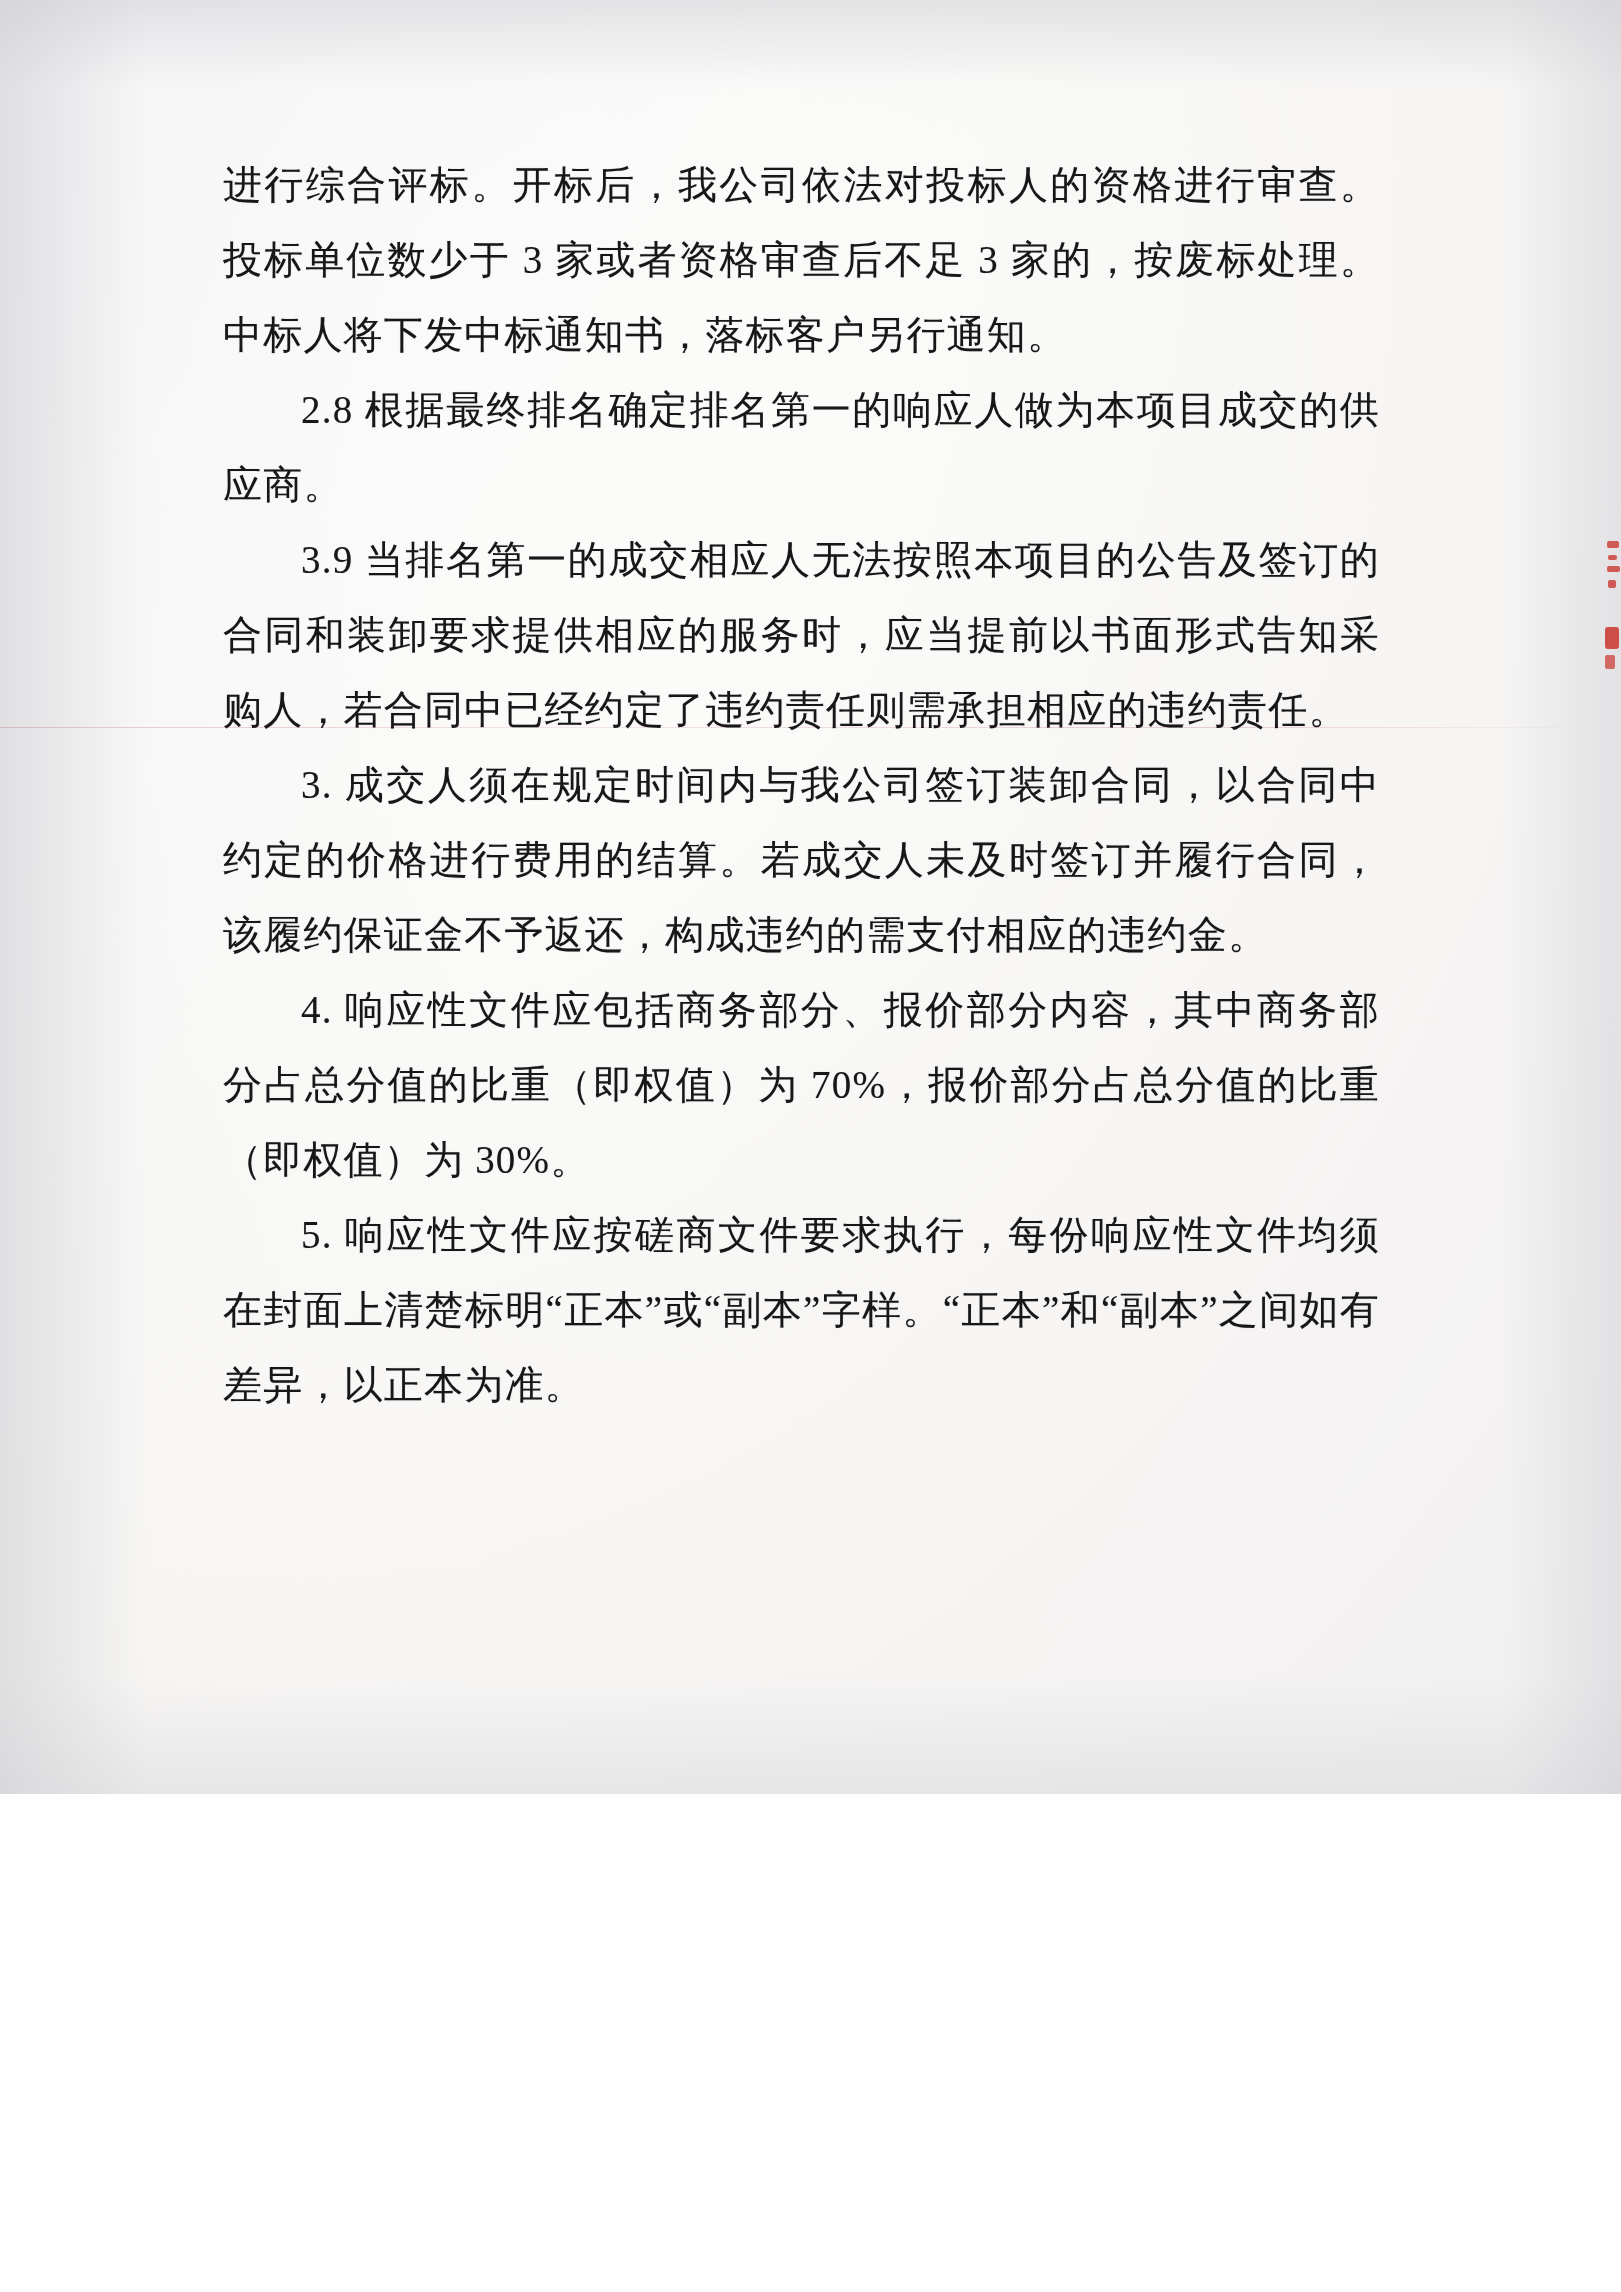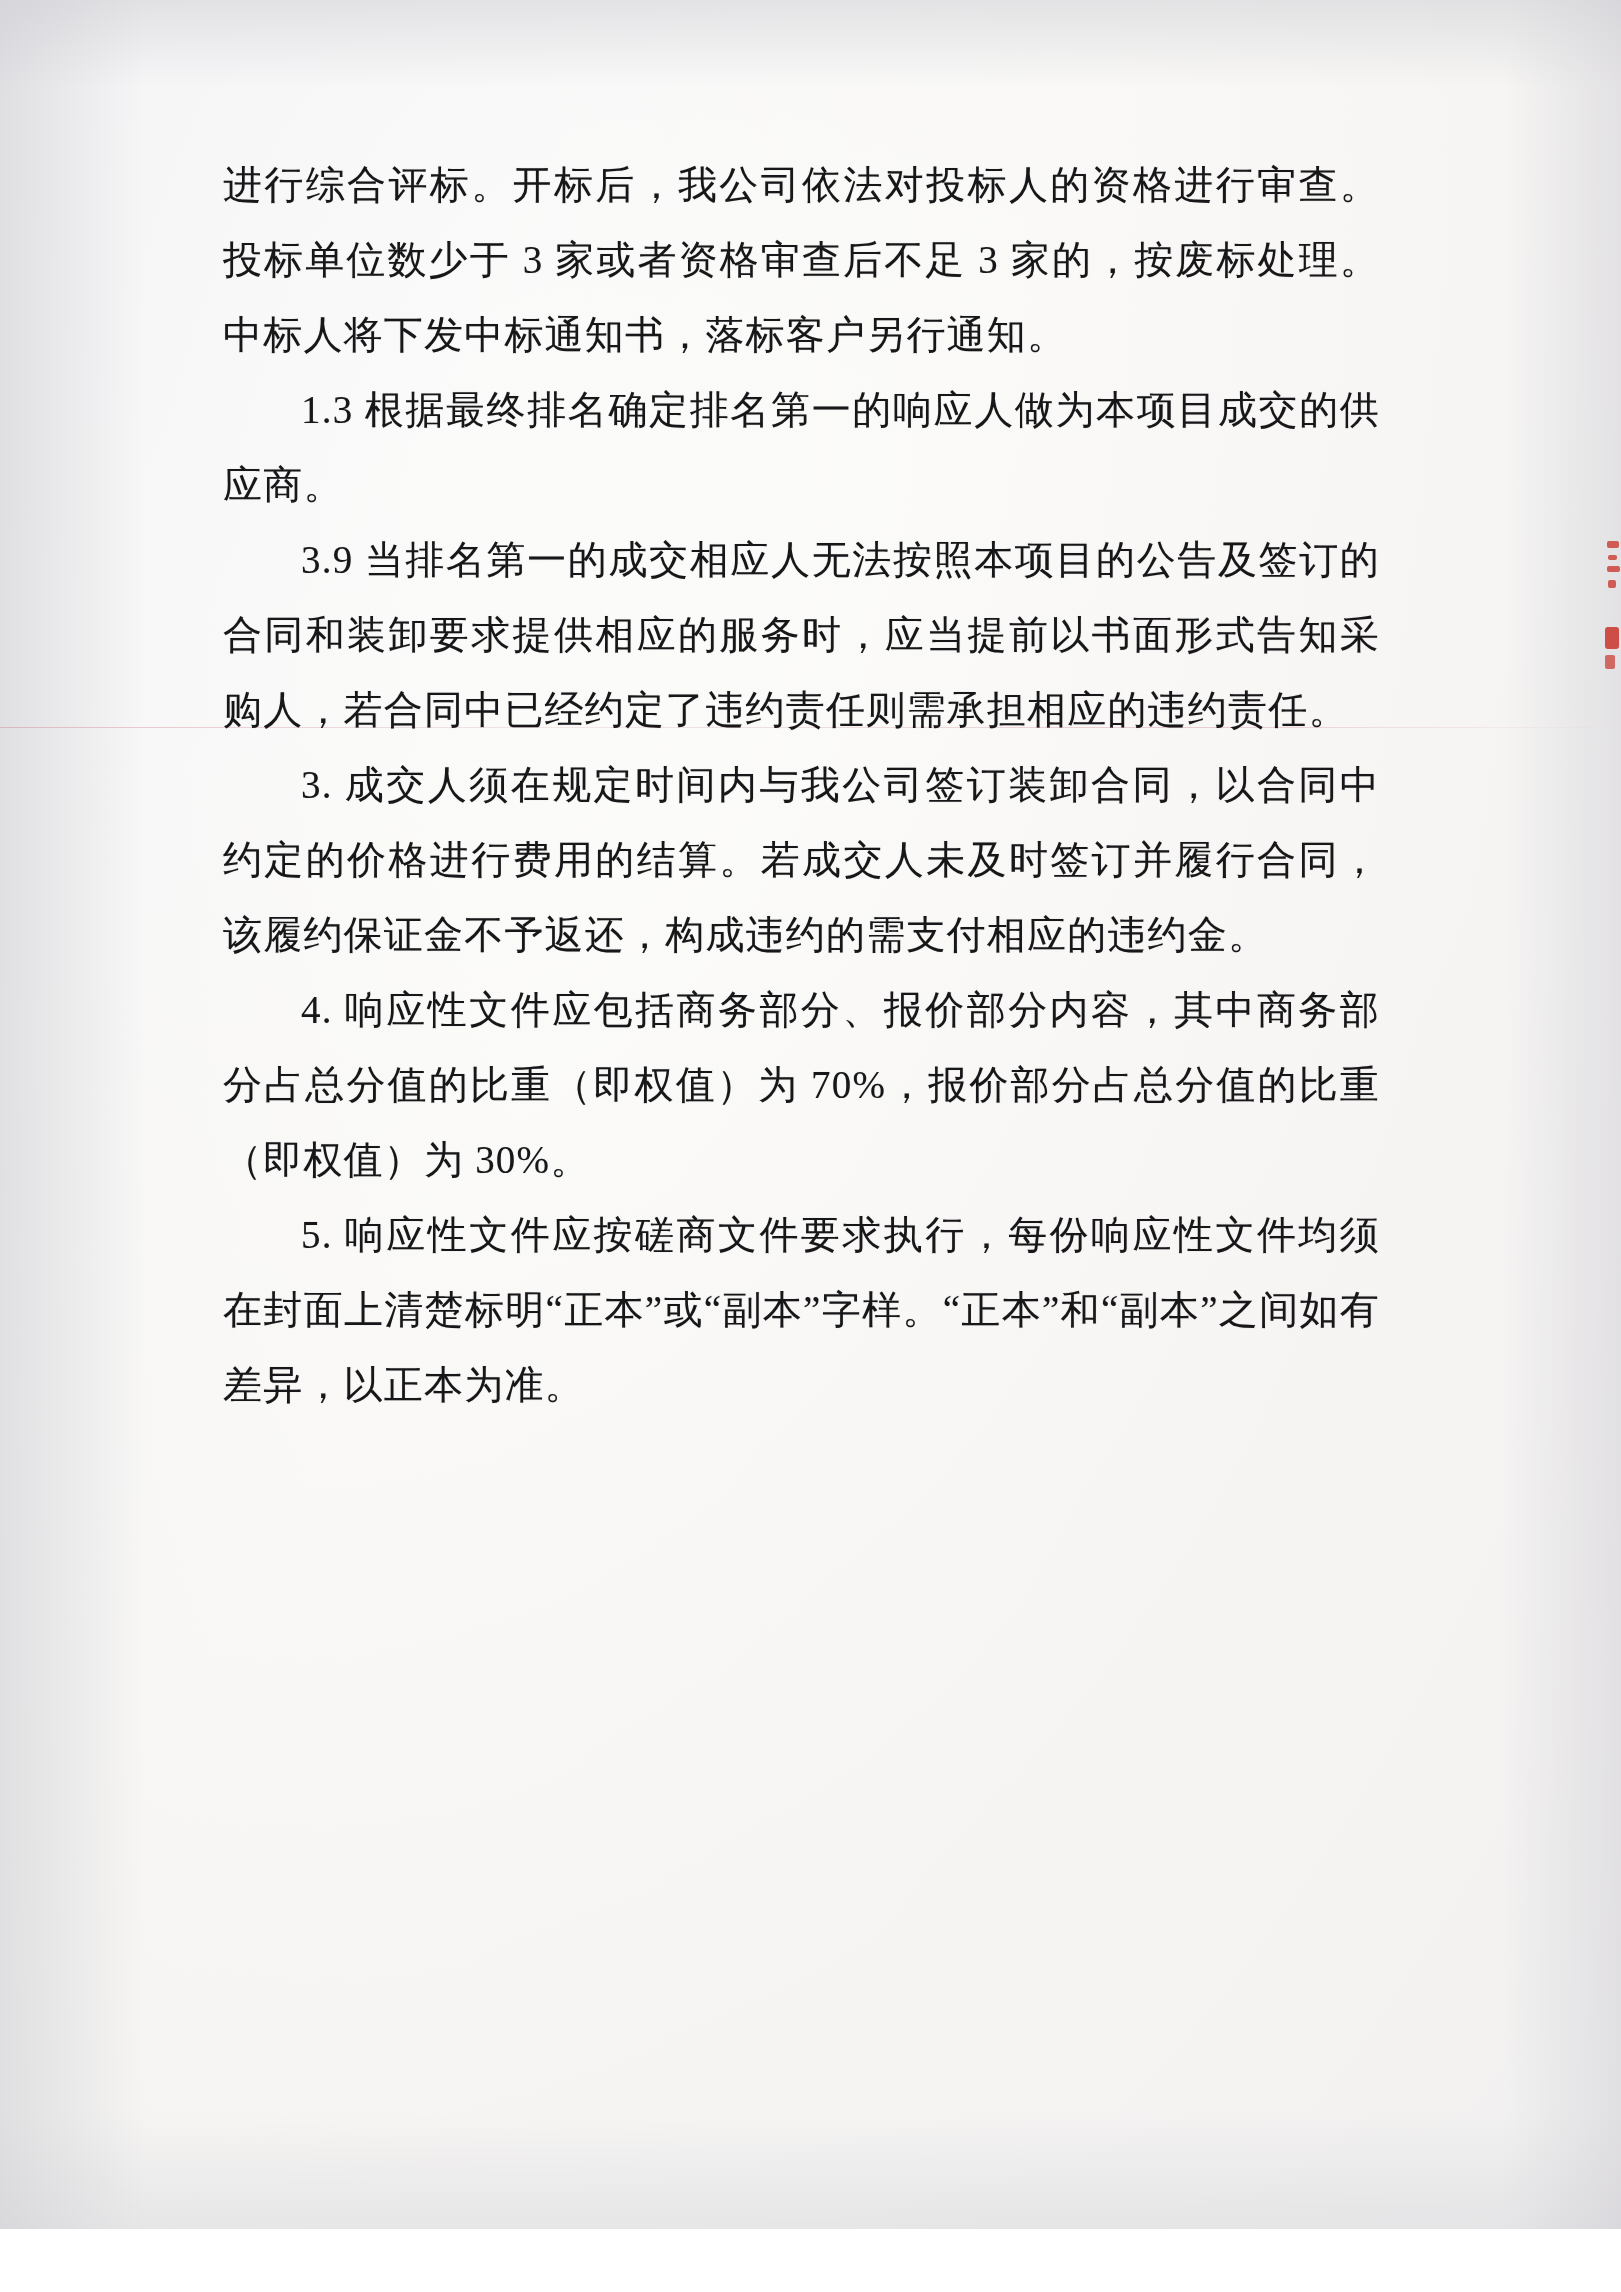--- a/index.html
+++ b/index.html
@@ -11,21 +11,21 @@
     width: 1621px;
     height: 2293px;
     overflow: hidden;
     font-family: "Liberation Serif", "DejaVu Serif", serif;
   }
 
   
   .page {
     position: relative;
     width: 1621px;
-    height: 2229px;
+    height: 1794px;
     background:
       radial-gradient(ellipse at 30% 20%, #fdfdfb 0%, #f8f7f5 55%, #f2f1ef 100%);
     box-sizing: border-box;
     overflow: hidden;
   }
 
   
   .scan-shade-left {
     position: absolute;
     top: 0; left: 0;
@@ -137,21 +137,21 @@
     <span class="blob b1"></span>
     <span class="blob b2"></span>
     <span class="blob b3"></span>
     <span class="blob b4"></span>
     <span class="blob b5"></span>
     <span class="blob b6"></span>
   </div>
 
   <div class="doc-body">
     <p class="para">进行综合评标。开标后，我公司依法对投标人的资格进行审查。投标单位数少于 3 家或者资格审查后不足 3 家的，按废标处理。中标人将下发中标通知书，落标客户另行通知。</p>
-    <p class="para indent">1.3 根据最终排名确定排名第一的响应人做为本项目成交的供应商。</p>
+    <p class="para indent">2.8 根据最终排名确定排名第一的响应人做为本项目成交的供应商。</p>
     <p class="para indent">3.9 当排名第一的成交相应人无法按照本项目的公告及签订的合同和装卸要求提供相应的服务时，应当提前以书面形式告知采购人，若合同中已经约定了违约责任则需承担相应的违约责任。</p>
     <p class="para indent">3. 成交人须在规定时间内与我公司签订装卸合同，以合同中约定的价格进行费用的结算。若成交人未及时签订并履行合同，该履约保证金不予返还，构成违约的需支付相应的违约金。</p>
     <p class="para indent">4. 响应性文件应包括商务部分、报价部分内容，其中商务部分占总分值的比重（即权值）为 70%，报价部分占总分值的比重（即权值）为 30%。</p>
     <p class="para indent">5. 响应性文件应按磋商文件要求执行，每份响应性文件均须在封面上清楚标明“正本”或“副本”字样。“正本”和“副本”之间如有差异，以正本为准。</p>
   </div>
 
 </div>
 
 
 </body></html>

